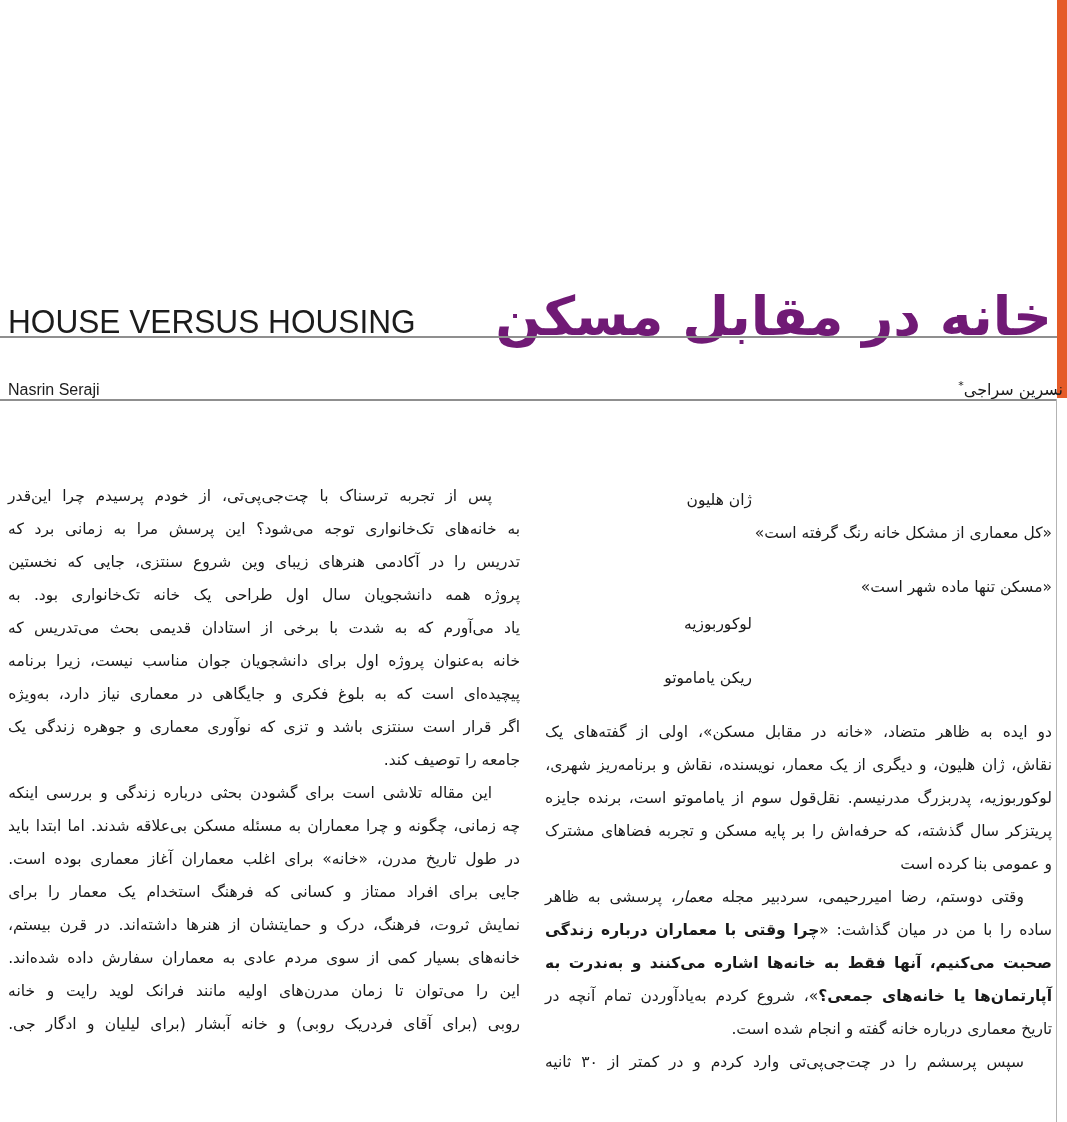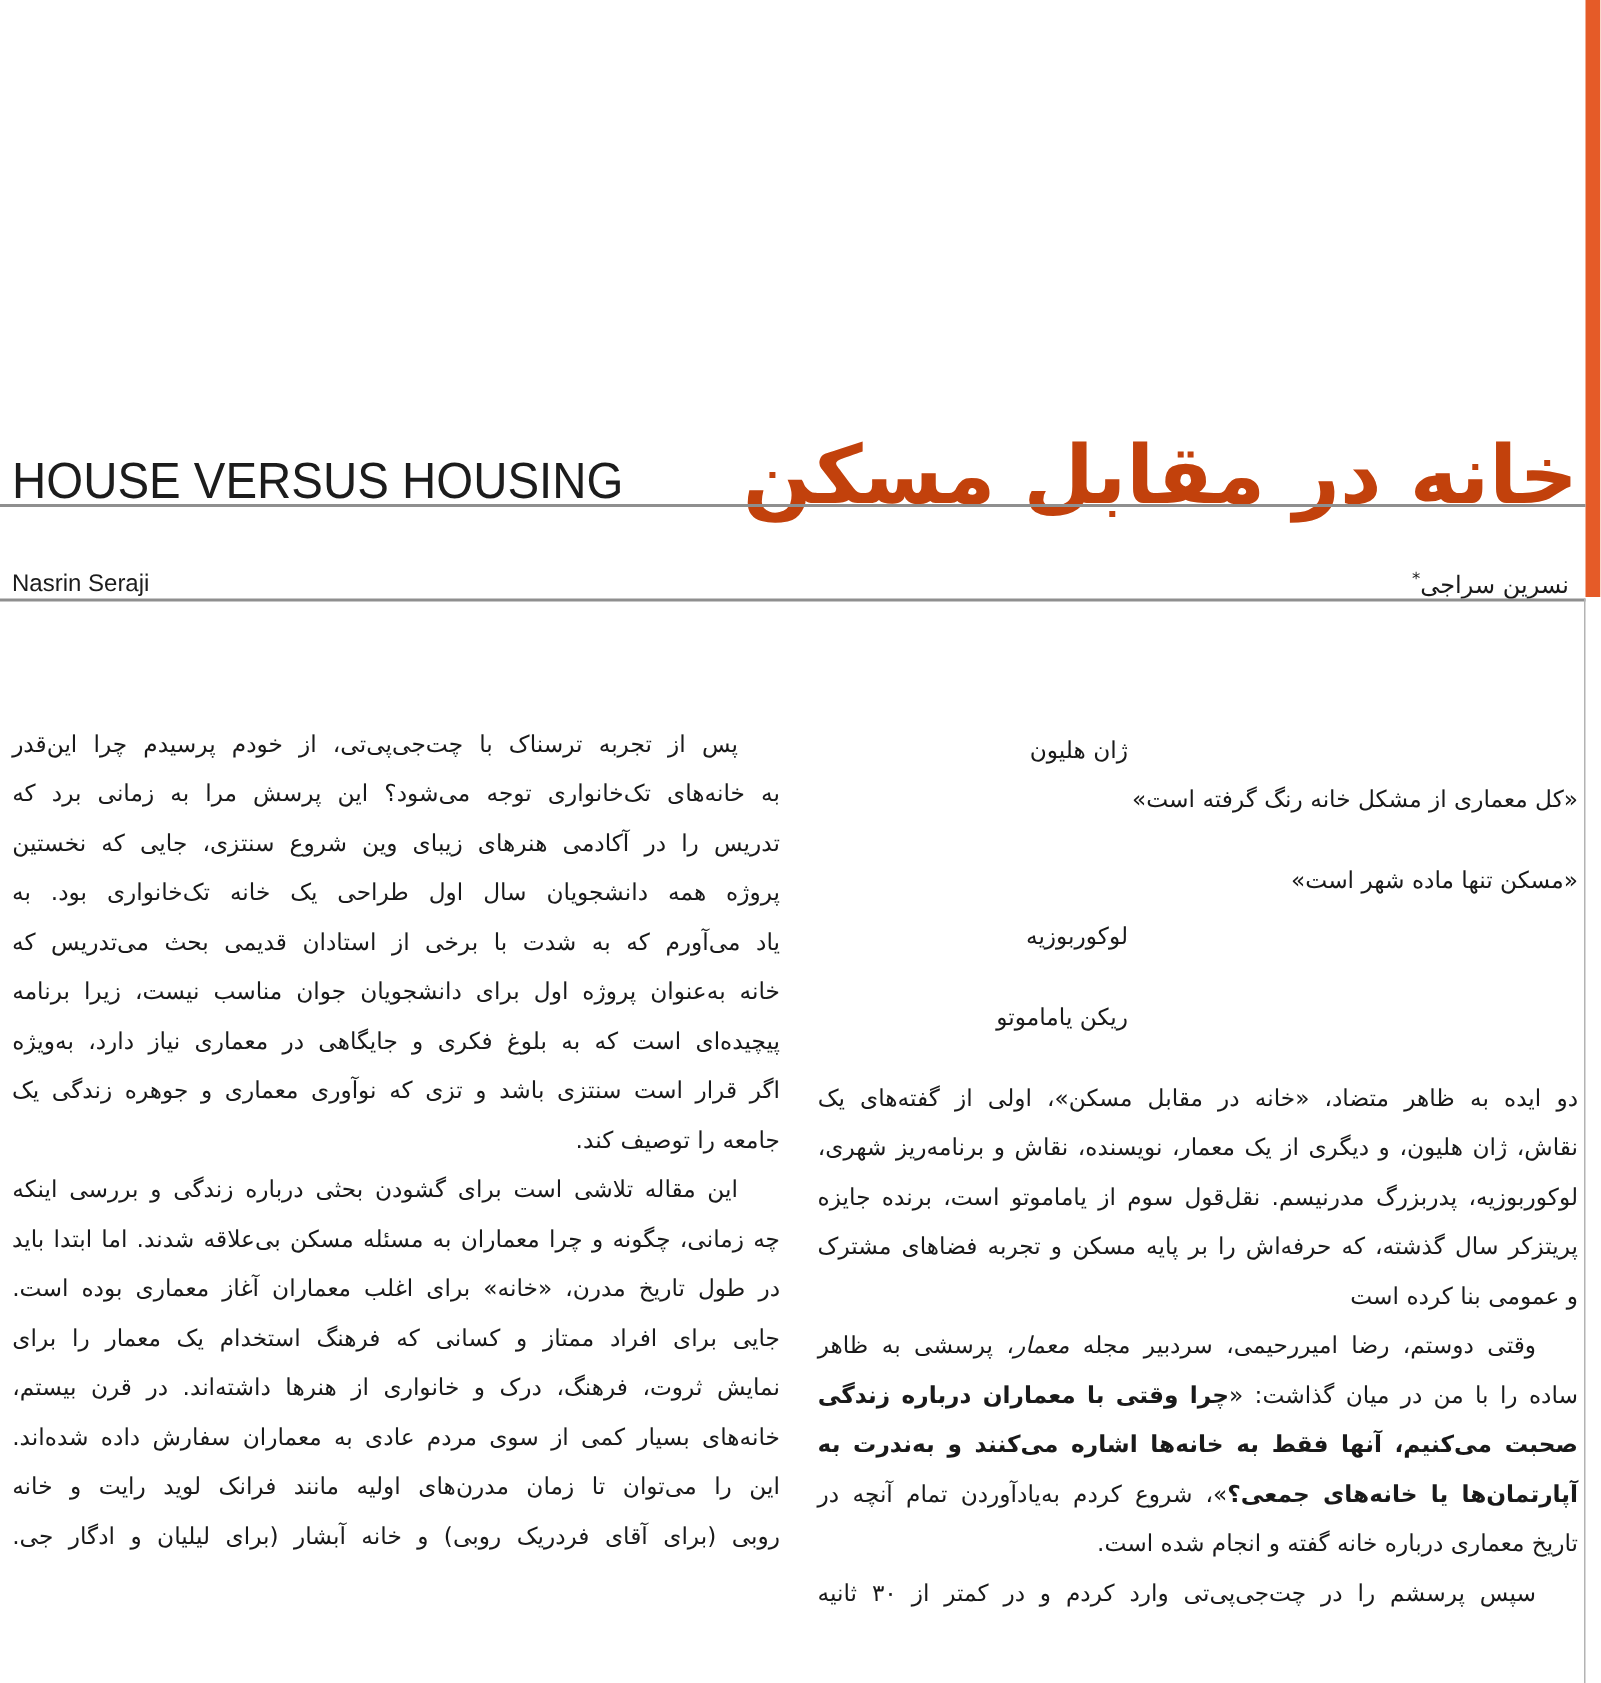--- a/index.html
+++ b/index.html
@@ -14,37 +14,37 @@
   
   .accent-bar{position:absolute;right:0;top:0;width:10px;height:398px;background:var(--accent,#e55b28);}
   .rule{position:absolute;left:0;width:1057px;background:var(--rule,#8f8f8f);}
   .rule-a{top:336px;height:2px;}
   .rule-b{top:399px;height:2px;}
   .vrule{position:absolute;left:1056px;top:399px;width:1px;height:723px;background:#b3b3b3;}
 
   
   .title-fa{
     position:absolute;right:15px;top:284px;margin:0;
-    font-size:54px;font-weight:bold;line-height:66px;color:#c2410c;
+    font-size:54px;font-weight:bold;line-height:66px;color:#701a75;
     direction:rtl;white-space:nowrap;
   }
   .title-en{
     position:absolute;left:8px;top:304px;
     font-size:34px;line-height:34px;color:#1c1c1c;
     font-family:"Liberation Sans","DejaVu Sans",sans-serif;
     transform:scaleX(0.93);transform-origin:left center;white-space:nowrap;
   }
   .author-en{
     position:absolute;left:8px;top:380px;
     font-size:16px;line-height:20px;color:#1c1c1c;
     font-family:"Liberation Sans","DejaVu Sans",sans-serif;
     text-align:center;
   }
   .author-fa{
-    position:absolute;right:21px;top:375px;
+    position:absolute;right:4px;top:375px;
     font-size:16px;line-height:22px;direction:rtl;white-space:nowrap;
   }
   .author-fa sup{font-size:11px;}
 
   
   .col{
     position:absolute;top:480px;
     font-size:15.5px;direction:rtl;color:var(--text,#1a1a1a);
   }
   .col-left{left:8px;width:512px;}
@@ -261,21 +261,21 @@
           <span class="w"><span>معمار</span></span>
           <span class="w"><span>را</span></span>
           <span class="w"><span>برای</span></span>
         </div>
         <div class="line jline">
           <span class="w"><span>نمایش</span></span>
           <span class="w"><span>ثروت،</span></span>
           <span class="w"><span>فرهنگ،</span></span>
           <span class="w"><span>درک</span></span>
           <span class="w"><span>و</span></span>
-          <span class="w"><span>خانواری</span></span>
+          <span class="w"><span>حمایتشان</span></span>
           <span class="w"><span>از</span></span>
           <span class="w"><span>هنرها</span></span>
           <span class="w"><span>داشته‌اند.</span></span>
           <span class="w"><span>در</span></span>
           <span class="w"><span>قرن</span></span>
           <span class="w"><span>بیستم،</span></span>
         </div>
         <div class="line jline">
           <span class="w"><span>خانه‌های</span></span>
           <span class="w"><span>بسیار</span></span>

